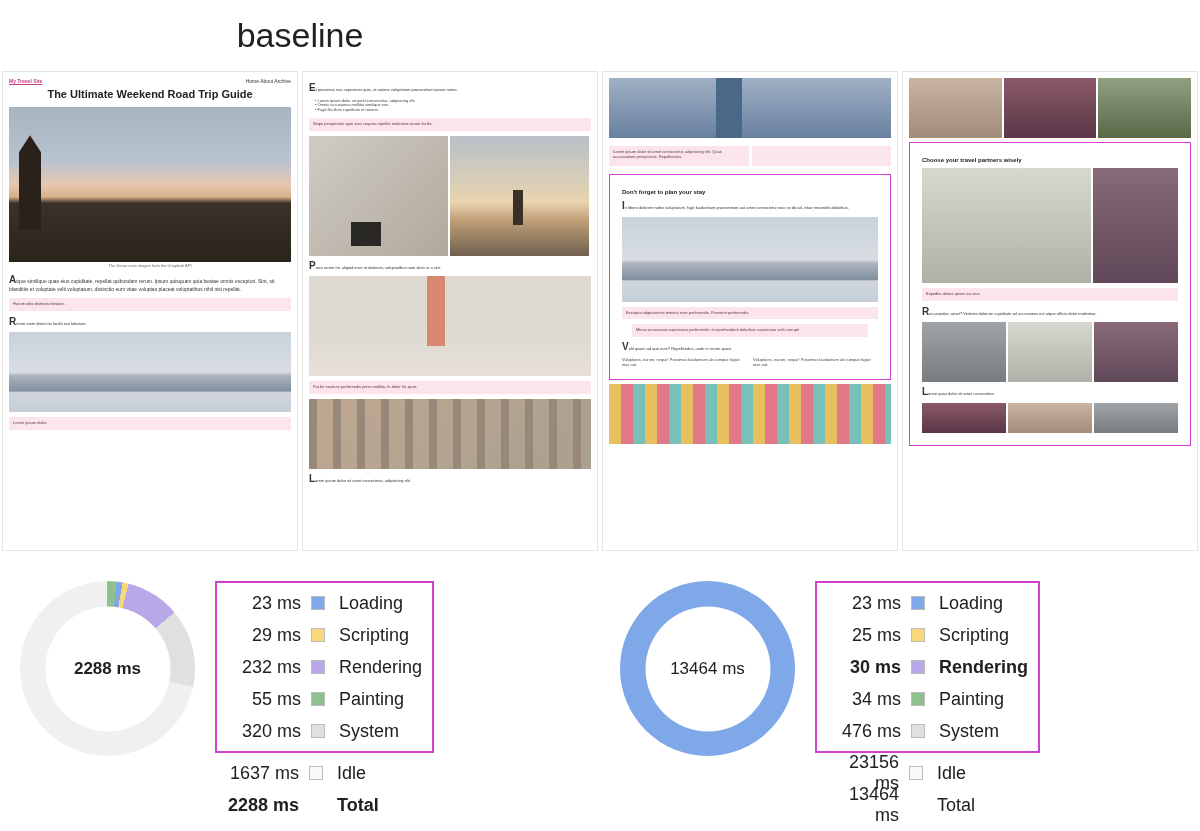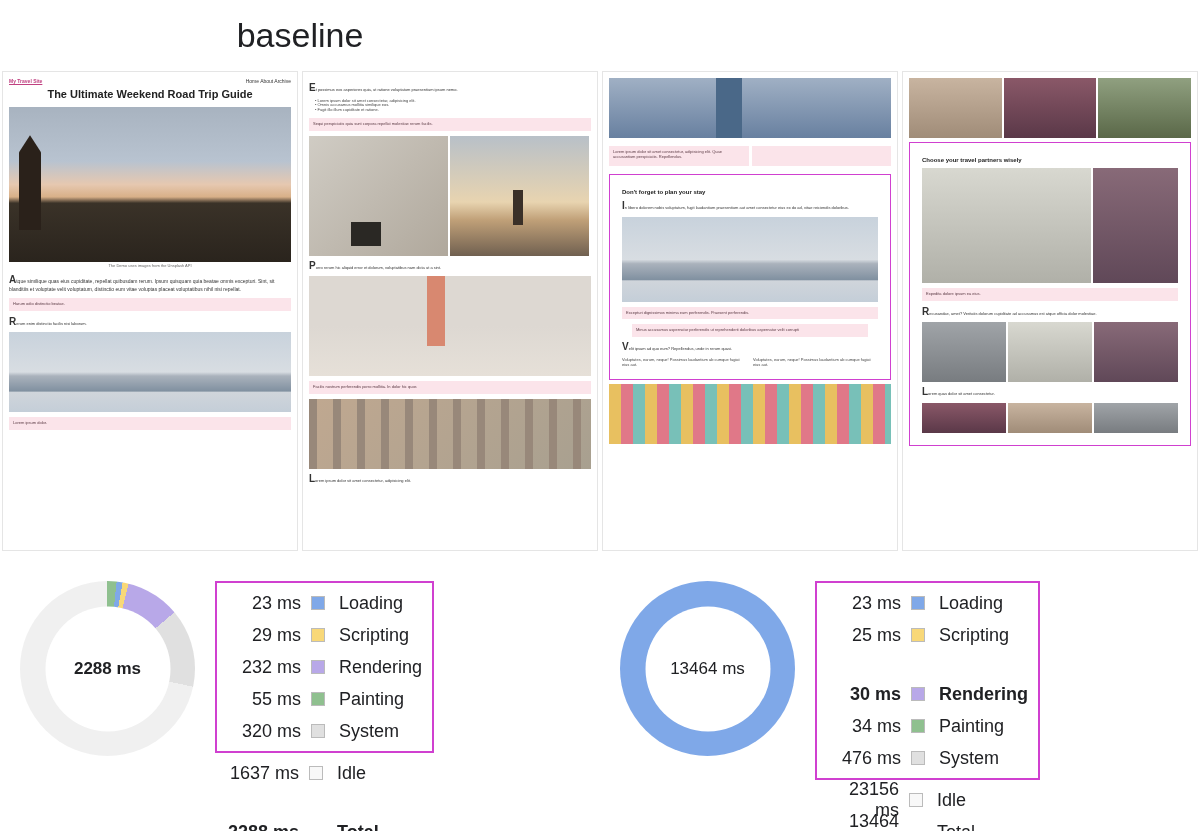--- a/index.html
+++ b/index.html
@@ -55,21 +55,21 @@
   .legend-box { border: 2px solid #d040d0; padding: 4px 10px; }
   .legend-row { display: flex; align-items: center; height: 32px; }
   .lval { width: 74px; text-align: right; margin-right: 10px; }
   .lsw { width: 14px; height: 14px; margin-right: 14px; border: 1px solid #bbb; }
   .c-loading { background: #7fa8e8; }
   .c-scripting { background: #f8d878; }
   .c-rendering { background: #b8a8e8; }
   .c-painting { background: #8fc08f; }
   .c-system { background: #e0e0e0; }
   .c-idle { background: #f8f8f8; }
-  .bolded { font-weight: bold; margin-top: 27px; }
+  .bolded { font-weight: bold; }
   .below { padding: 4px 10px; }
   .total-row .lsw { opacity: 0; }
   .color-street { height: 60px; width: 100%; margin-top: 4px; background: repeating-linear-gradient(90deg, #e8c060 0 12px, #e07888 12px 24px, #78c0b8 24px 36px); }
 </style>
 </head>
 <body>
 
 <div class="container">
 
   <div class="headings">

